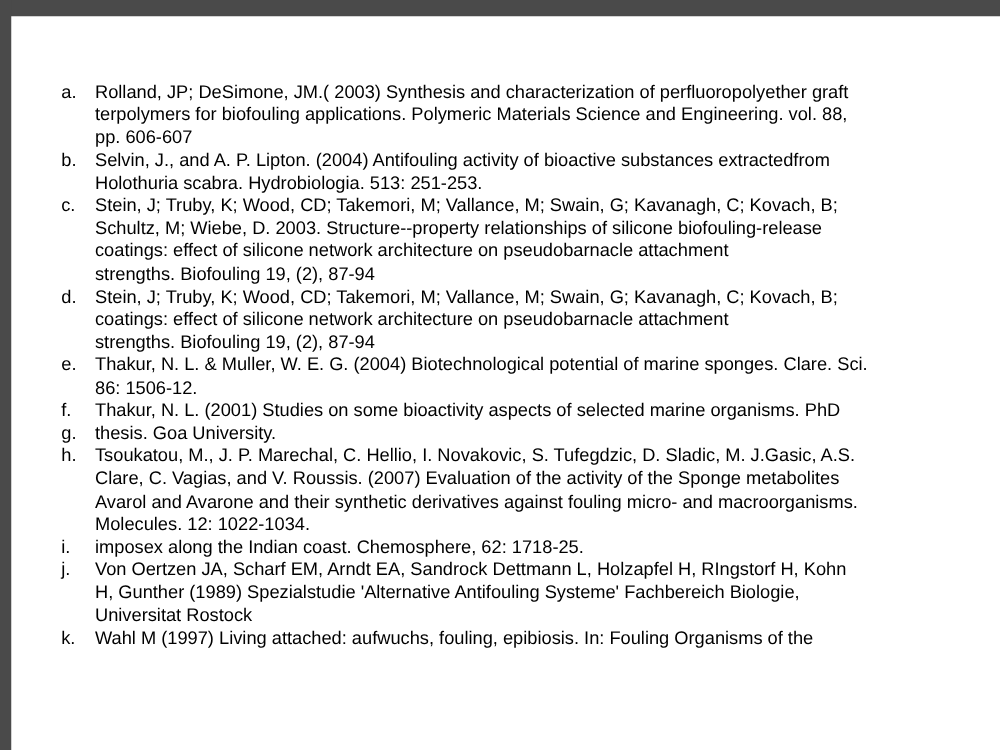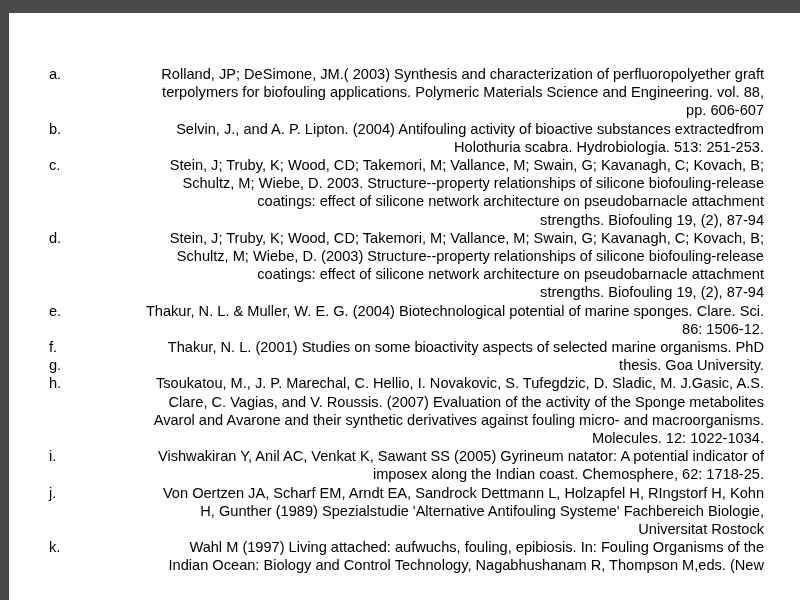--- a/index.html
+++ b/index.html
@@ -43,21 +43,20 @@
   .ref-label {
     flex: 0 0 27px;
     width: 27px;
   }
   .ref-text {
     flex: 1 1 auto;
     min-width: 0;
   }
   .ref-line {
     white-space: nowrap;
-    text-align: right;
   }
   .it {
   }
 </style>
 </head>
 <body style="background: rgb(255, 255, 255); --frame-color: #4a4a4a; --text-color: #000000;">
 
 <div class="frame-top"></div>
 <div class="frame-left"></div>
 
@@ -83,21 +82,20 @@
         <div class="ref-line"><span>Stein, J; Truby, K; Wood, CD; Takemori, M; Vallance, M; Swain, G; Kavanagh, C; Kovach, B;</span></div>
         <div class="ref-line"><span>Schultz, M; Wiebe, D. 2003. Structure--property relationships of silicone biofouling-release</span></div>
         <div class="ref-line"><span>coatings: effect of silicone network architecture on pseudobarnacle attachment</span></div>
         <div class="ref-line"><span>strengths. </span><span class="it">Biofouling</span><span> 19, (2), 87-94</span></div>
       </div>
     </div>
     <div class="ref-row">
       <div class="ref-label">d.</div>
       <div class="ref-text">
         <div class="ref-line"><span>Stein, J; Truby, K; Wood, CD; Takemori, M; Vallance, M; Swain, G; Kavanagh, C; Kovach, B;</span></div>
-        <div class="ref-line"><span>Schultz, M; Wiebe, D. (2003) Structure--property relationships of silicone biofouling-release</span></div>
         <div class="ref-line"><span>coatings: effect of silicone network architecture on pseudobarnacle attachment</span></div>
         <div class="ref-line"><span>strengths. </span><span class="it">Biofouling</span><span> 19, (2), 87-94</span></div>
       </div>
     </div>
     <div class="ref-row">
       <div class="ref-label">e.</div>
       <div class="ref-text">
         <div class="ref-line"><span>Thakur, N. L. &amp; Muller, W. E. G. (2004) Biotechnological potential of marine sponges. </span><span class="it">Clare. Sci.</span></div>
         <div class="ref-line"><span>86: 1506-12.</span></div>
       </div>
@@ -119,32 +117,30 @@
       <div class="ref-text">
         <div class="ref-line"><span>Tsoukatou, M., J. P. Marechal, C. Hellio, I. Novakovic, S. Tufegdzic, D. Sladic, M. J.Gasic, A.S.</span></div>
         <div class="ref-line"><span>Clare, C. Vagias, and V. Roussis. (2007) Evaluation of the activity of the Sponge metabolites</span></div>
         <div class="ref-line"><span>Avarol and Avarone and their synthetic derivatives against fouling micro- and macroorganisms.</span></div>
         <div class="ref-line"><span>Molecules. 12: 1022-1034.</span></div>
       </div>
     </div>
     <div class="ref-row">
       <div class="ref-label">i.</div>
       <div class="ref-text">
-        <div class="ref-line"><span>Vishwakiran Y, Anil AC, Venkat K, Sawant SS (2005) </span><span class="it">Gyrineum natator:</span><span> A potential indicator of</span></div>
         <div class="ref-line"><span>imposex along the Indian coast. </span><span class="it">Chemosphere</span><span>, 62: 1718-25.</span></div>
       </div>
     </div>
     <div class="ref-row">
       <div class="ref-label">j.</div>
       <div class="ref-text">
         <div class="ref-line"><span>Von Oertzen JA, Scharf EM, Arndt EA, Sandrock Dettmann L, Holzapfel H, RIngstorf H, Kohn</span></div>
         <div class="ref-line"><span>H, Gunther (1989) Spezialstudie 'Alternative Antifouling Systeme' Fachbereich Biologie,</span></div>
         <div class="ref-line"><span>Universitat Rostock</span></div>
       </div>
     </div>
     <div class="ref-row">
       <div class="ref-label">k.</div>
       <div class="ref-text">
         <div class="ref-line"><span>Wahl M (1997) Living attached: aufwuchs, fouling, epibiosis. In: Fouling Organisms of the</span></div>
-        <div class="ref-line"><span>Indian Ocean: Biology and Control Technology, Nagabhushanam R, Thompson M,eds. (New</span></div>
       </div>
     </div>
   </div>
 
 </body></html>

